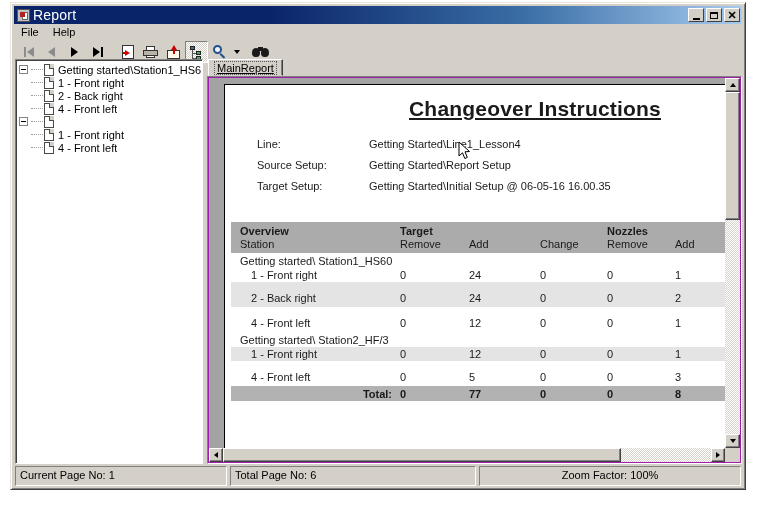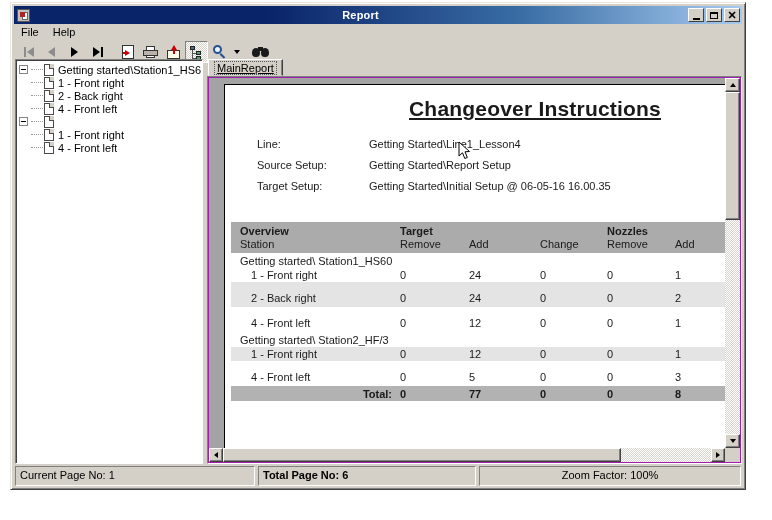--- a/index.html
+++ b/index.html
@@ -10,21 +10,21 @@
   .window { position:absolute; left:10px; top:2px; width:736px; height:488px; background:#d4d0c8;
             border:1px solid; border-color:#e8e6e0 #404040 #404040 #e8e6e0;
             box-shadow: inset 1px 1px 0 #ffffff, inset -1px -1px 0 #808080; }
   .titlebar { position:absolute; left:3px; top:3px; right:3px; height:18px;
               background:linear-gradient(90deg,#0a246a 0%, #0a246a 35%, #3a6ea5 70%, #a6caf0 100%);
               display:flex; align-items:center; padding:0 2px; }
   .app-icon { width:13px; height:13px; margin:0 3px 0 1px; background:#c0c0c0; border:1px solid #555;
               position:relative; flex:0 0 auto; }
   .app-icon::after { content:""; position:absolute; left:2px; top:2px; width:5px; height:5px; background:#b22222; }
   .app-icon::before { content:""; position:absolute; right:1px; bottom:1px; width:4px; height:6px; background:#fff; border:1px solid #666; }
-  .title-text { color:#fff; font-size:11px; font-weight:bold; flex:1 1 auto; letter-spacing:.2px;text-align:center; }
+  .title-text { color:#fff; font-size:14px; font-weight:normal; flex:1 1 auto; letter-spacing:.2px; }
   .win-btns { display:flex; gap:2px; }
   .win-btn { width:16px; height:14px; background:#d4d0c8; border:1px solid; border-color:#fff #404040 #404040 #fff;
              display:flex; align-items:center; justify-content:center; font-size:9px; font-weight:bold; color:#000; }
   .glyph-min { width:7px; height:2px; background:#000; margin-top:7px; }
   .glyph-max { width:8px; height:7px; border:1px solid #000; border-top-width:2px; }
   .glyph-close { font-size:11px; line-height:10px; font-family:"Liberation Sans",sans-serif; }
 
   
   .menubar { position:absolute; left:3px; top:21px; right:3px; height:16px; display:flex; align-items:center; }
   .menu-item { padding:1px 7px; font-size:11px; color:#000; }
@@ -133,21 +133,21 @@
   .hscroll .sb-thumb { top:0; left:14px; width:398px; height:14px; }
   .tri-up { width:0; height:0; border-style:solid; border-width:0 3px 4px 3px; border-color:transparent transparent #000 transparent; }
   .tri-dn { width:0; height:0; border-style:solid; border-width:4px 3px 0 3px; border-color:#000 transparent transparent transparent; }
   .tri-lf { width:0; height:0; border-style:solid; border-width:3px 4px 3px 0; border-color:transparent #000 transparent transparent; }
   .tri-rt { width:0; height:0; border-style:solid; border-width:3px 0 3px 4px; border-color:transparent transparent transparent #000; }
 
   
   .statusbar { position:absolute; left:4px; right:4px; bottom:3px; height:20px; display:flex; gap:3px; }
   .status-panel { border:1px solid; border-color:#808080 #ffffff #ffffff #808080; padding:2px 4px 0;
                   font-size:11px; color:#000; white-space:nowrap; overflow:hidden; }
-  .sp1 { width:240px; flex:0 0 auto; } .sp2 { width:218px; flex:0 0 auto;font-weight:bold; } .sp3 { flex:1 1 auto;text-align:center; }
+  .sp1 { width:212px; flex:0 0 auto; } .sp2 { width:246px; flex:0 0 auto; } .sp3 { flex:1 1 auto;text-align:center; }
 
   
   .cursor { position:absolute; left:458px; top:141px; z-index:50; pointer-events:none; }
 </style>
 </head>
 <body>
 
 <div class="canvas">
   <div class="window">
 

